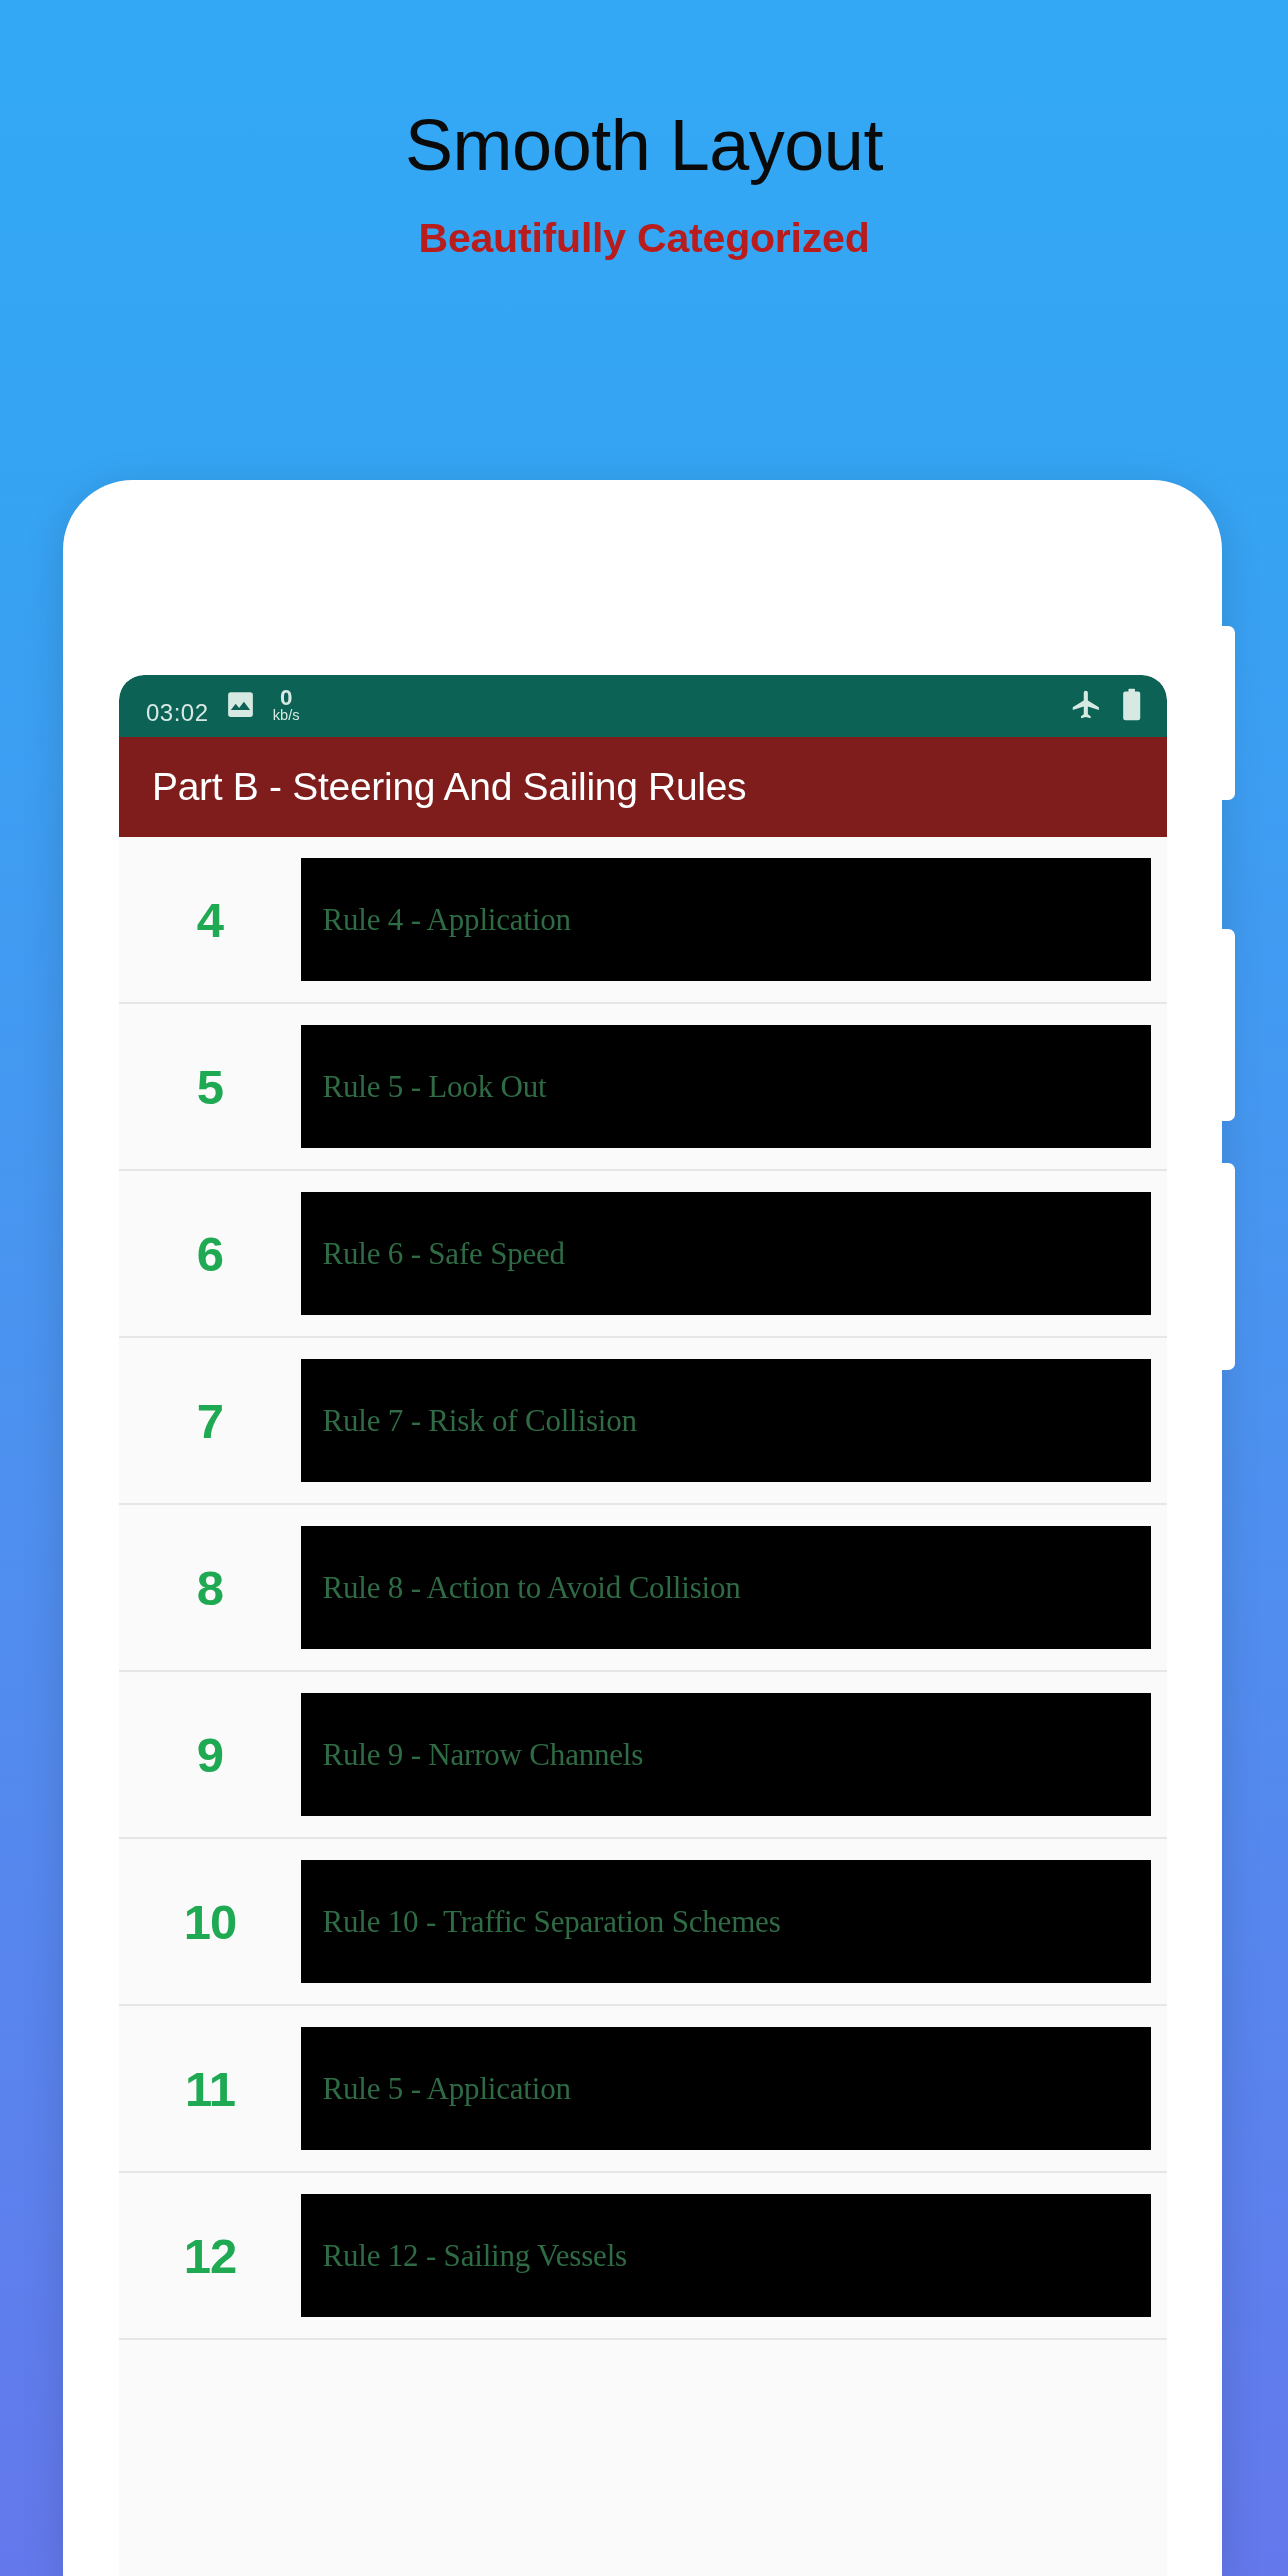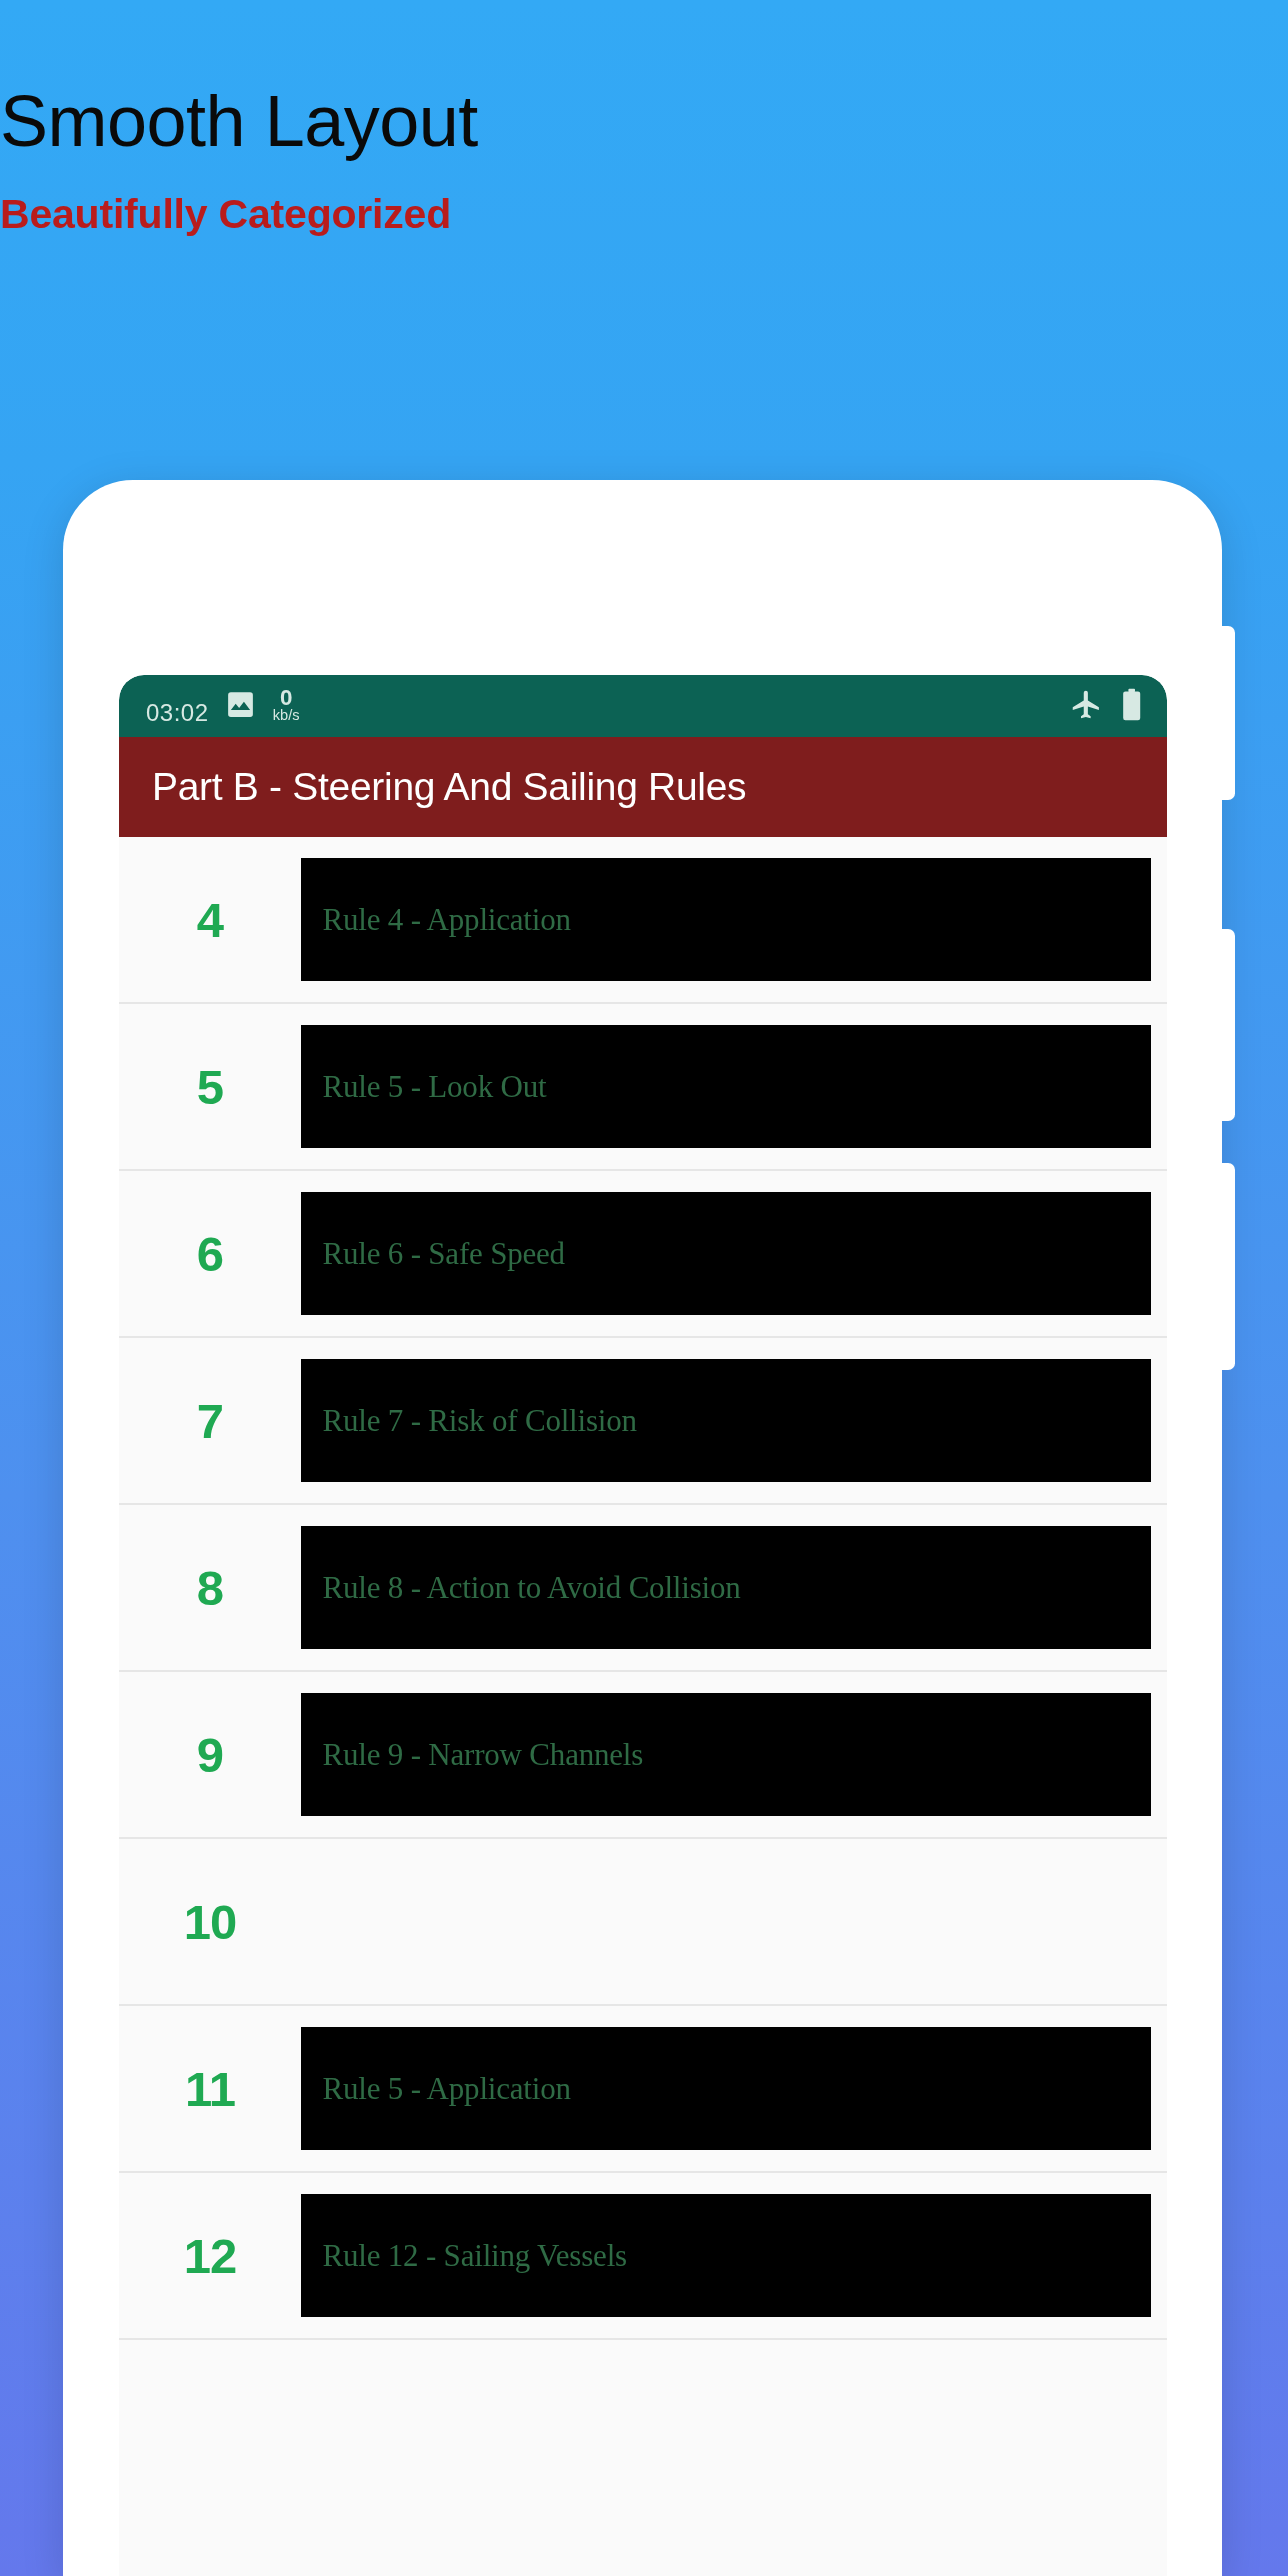--- a/index.html
+++ b/index.html
@@ -10,22 +10,22 @@
   }
   body {
     background:linear-gradient(180deg, #33a9f5 0%, #35a4f3 18%, #4e90ef 58%, #6478ec 100%);
     position:relative;
   }
 
   
   .promo {
     position:absolute;
     top:0; left:0; right:0;
-    text-align:left;
-    padding-top:84px;
+    text-align:center;
+    padding-top:108px;
   }
   .promo-title {
     font-size:72px;
     font-weight:400;
     color:#0a0a0a;
     letter-spacing:-0.5px;
     line-height:1.05;
   }
   .promo-sub {
     font-size:41px;
@@ -228,20 +228,23 @@
         </div>
       </div>
       <div class="rule-row">
         <div class="rule-num">9</div>
         <div class="rule-chip">
           <span class="rule-label">Rule 9 - Narrow Channels</span>
         </div>
       </div>
       <div class="rule-row">
         <div class="rule-num">10</div>
+        <div class="rule-chip">
+          <span class="rule-label">Rule 10 - Traffic Separation Schemes</span>
+        </div>
       </div>
       <div class="rule-row">
         <div class="rule-num">11</div>
         <div class="rule-chip">
           <span class="rule-label">Rule 5 - Application</span>
         </div>
       </div>
       <div class="rule-row">
         <div class="rule-num">12</div>
         <div class="rule-chip">

